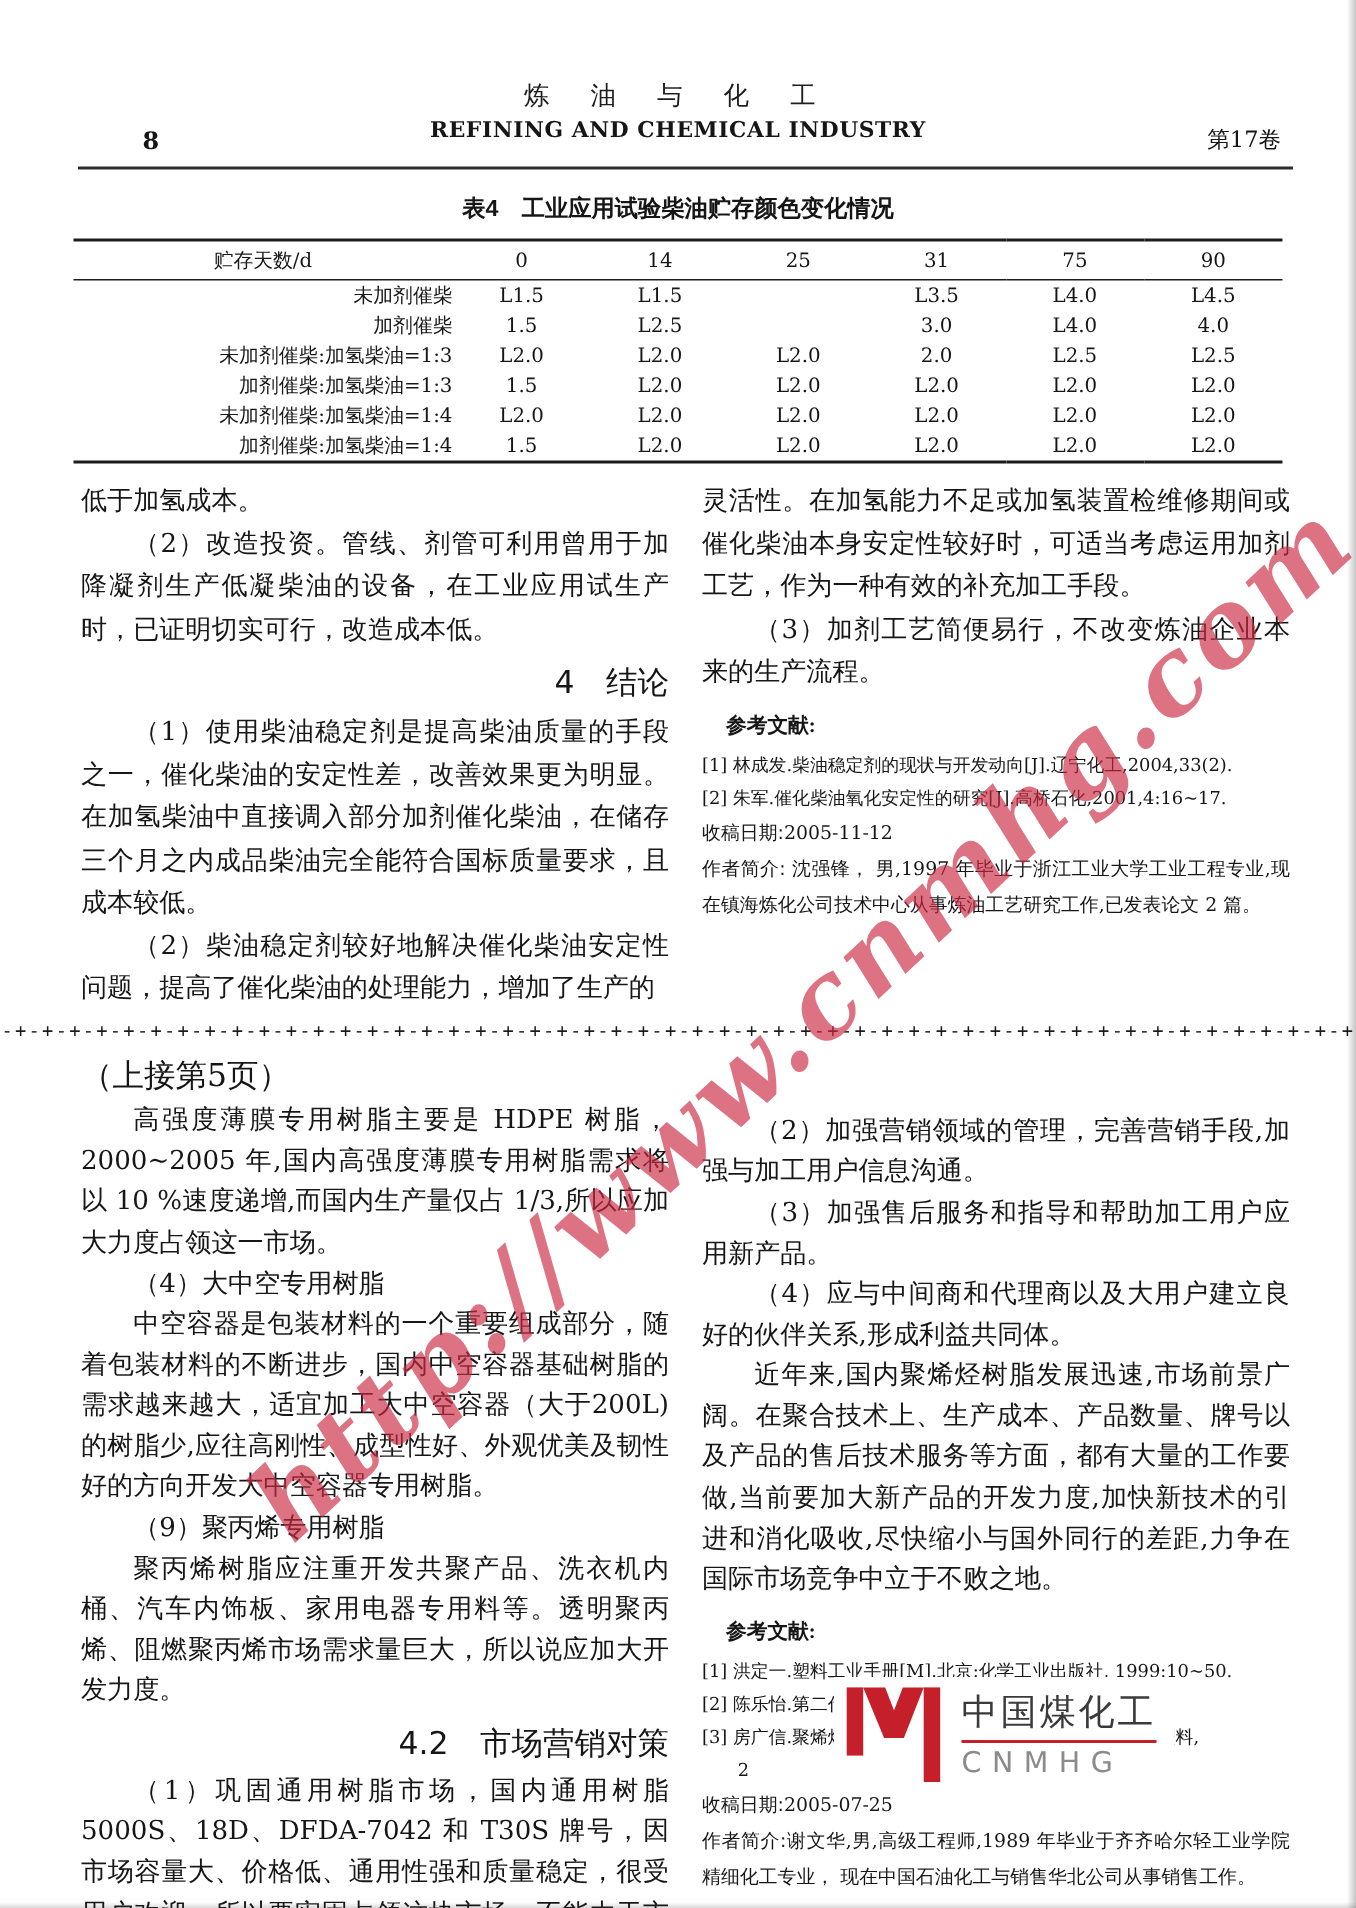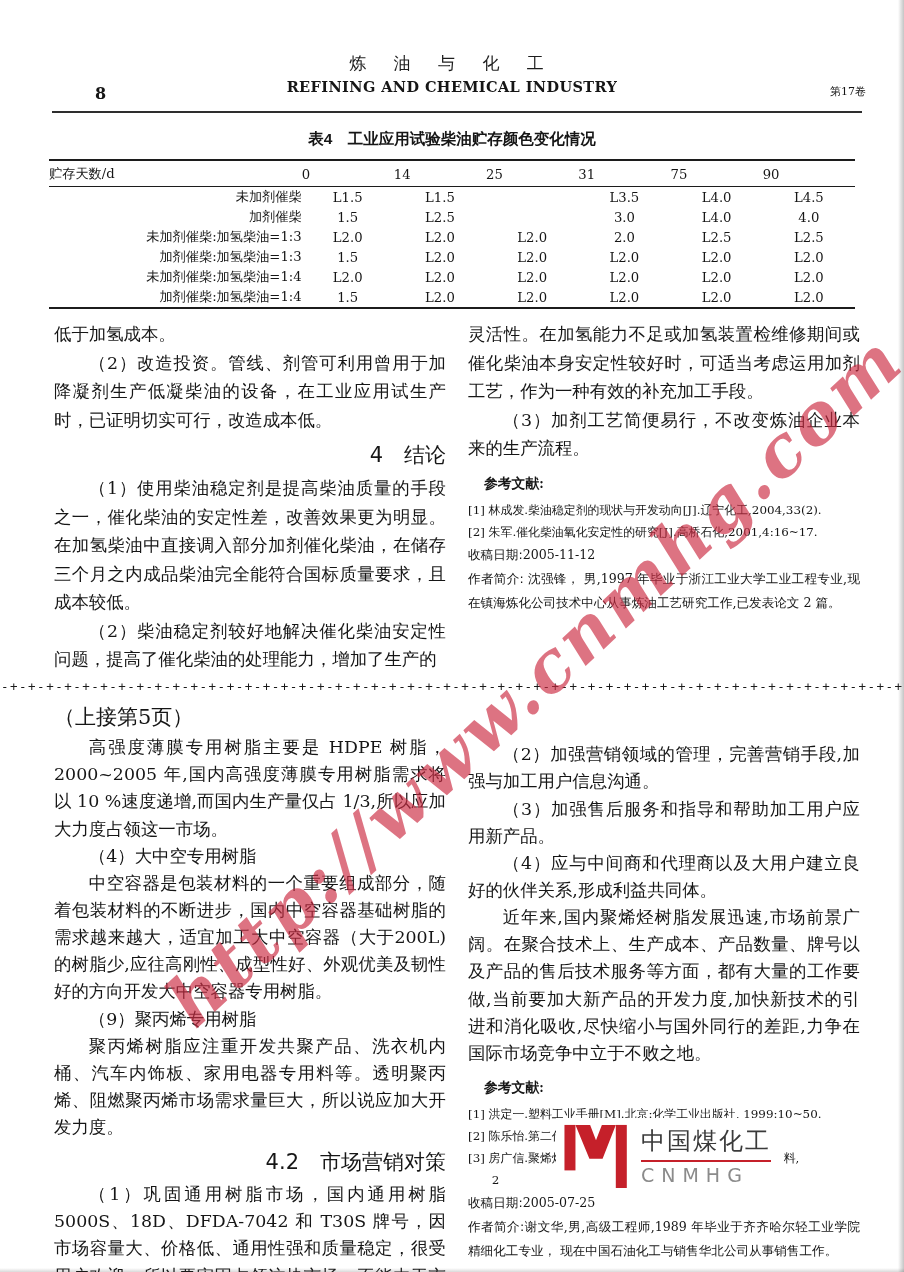--- a/index.html
+++ b/index.html
@@ -7,29 +7,29 @@
     position:relative; width:904px; height:1272px; margin:0 auto;
     background:#ffffff; overflow:hidden; color:#161616;
     font-family:"DejaVu Serif", serif;
   }
   
   .hdr { position:relative; height:114px; }
   .hdr-center { position:absolute; top:52px; left:0; width:100%; text-align:center; }
   .jcn { font-size:17px; letter-spacing:11px; color:#1d1d1d; }
   .jen { font-size:14.5px; font-weight:bold; margin-top:3px; letter-spacing:0.4px; }
   .pagenum { position:absolute; left:95px; top:84px; font-weight:bold; font-size:16px; }
-  .vol { position:absolute; right:38px; top:84px; font-size:11px; }
+  .vol { position:absolute; right:50px; top:84px; font-size:15px; }
   .hdr-rule { position:absolute; left:52px; right:42px; top:111px; border-top:2px solid #2e2e2e; }
   
   .tbl-title { text-align:center; font-family:Liberation Sans, sans-serif; font-weight:bold; font-size:15.5px; margin-top:15px; }
   table.data {
     margin:9px auto 0; width:806px; border-collapse:collapse;
     font-size:13.2px; border-top:2.5px solid #1c1c1c; border-bottom:2.5px solid #1c1c1c;
   }
-  table.data th { font-weight:normal; padding:4px 0 3px; border-bottom:1.5px solid #1c1c1c; text-align:left; }
+  table.data th { font-weight:normal; padding:4px 0 3px; border-bottom:1.5px solid #1c1c1c; text-align:center; }
   table.data td { padding:1px 0; text-align:center; }
   table.data td.lbl { text-align:right; padding-left:14px; }
   
   .cols { display:flex; gap:22px; padding:0 44px 0 54px; }
   .col { width:392px; }
   p.body { margin:0; font-size:17.4px; line-height:1.64; text-align:justify; text-indent:2em; }
   .sec-bottom p.body { line-height:1.56; }
   p.noindent { text-indent:0; }
   .h-num { font-family:"DejaVu Sans",sans-serif; font-weight:normal; font-size:21px; margin:7px 0 5px;text-align:right; }
   .refs-h { font-family:Liberation Serif, serif; font-weight:bold; font-size:13.8px; margin:12px 16px 6px; }

